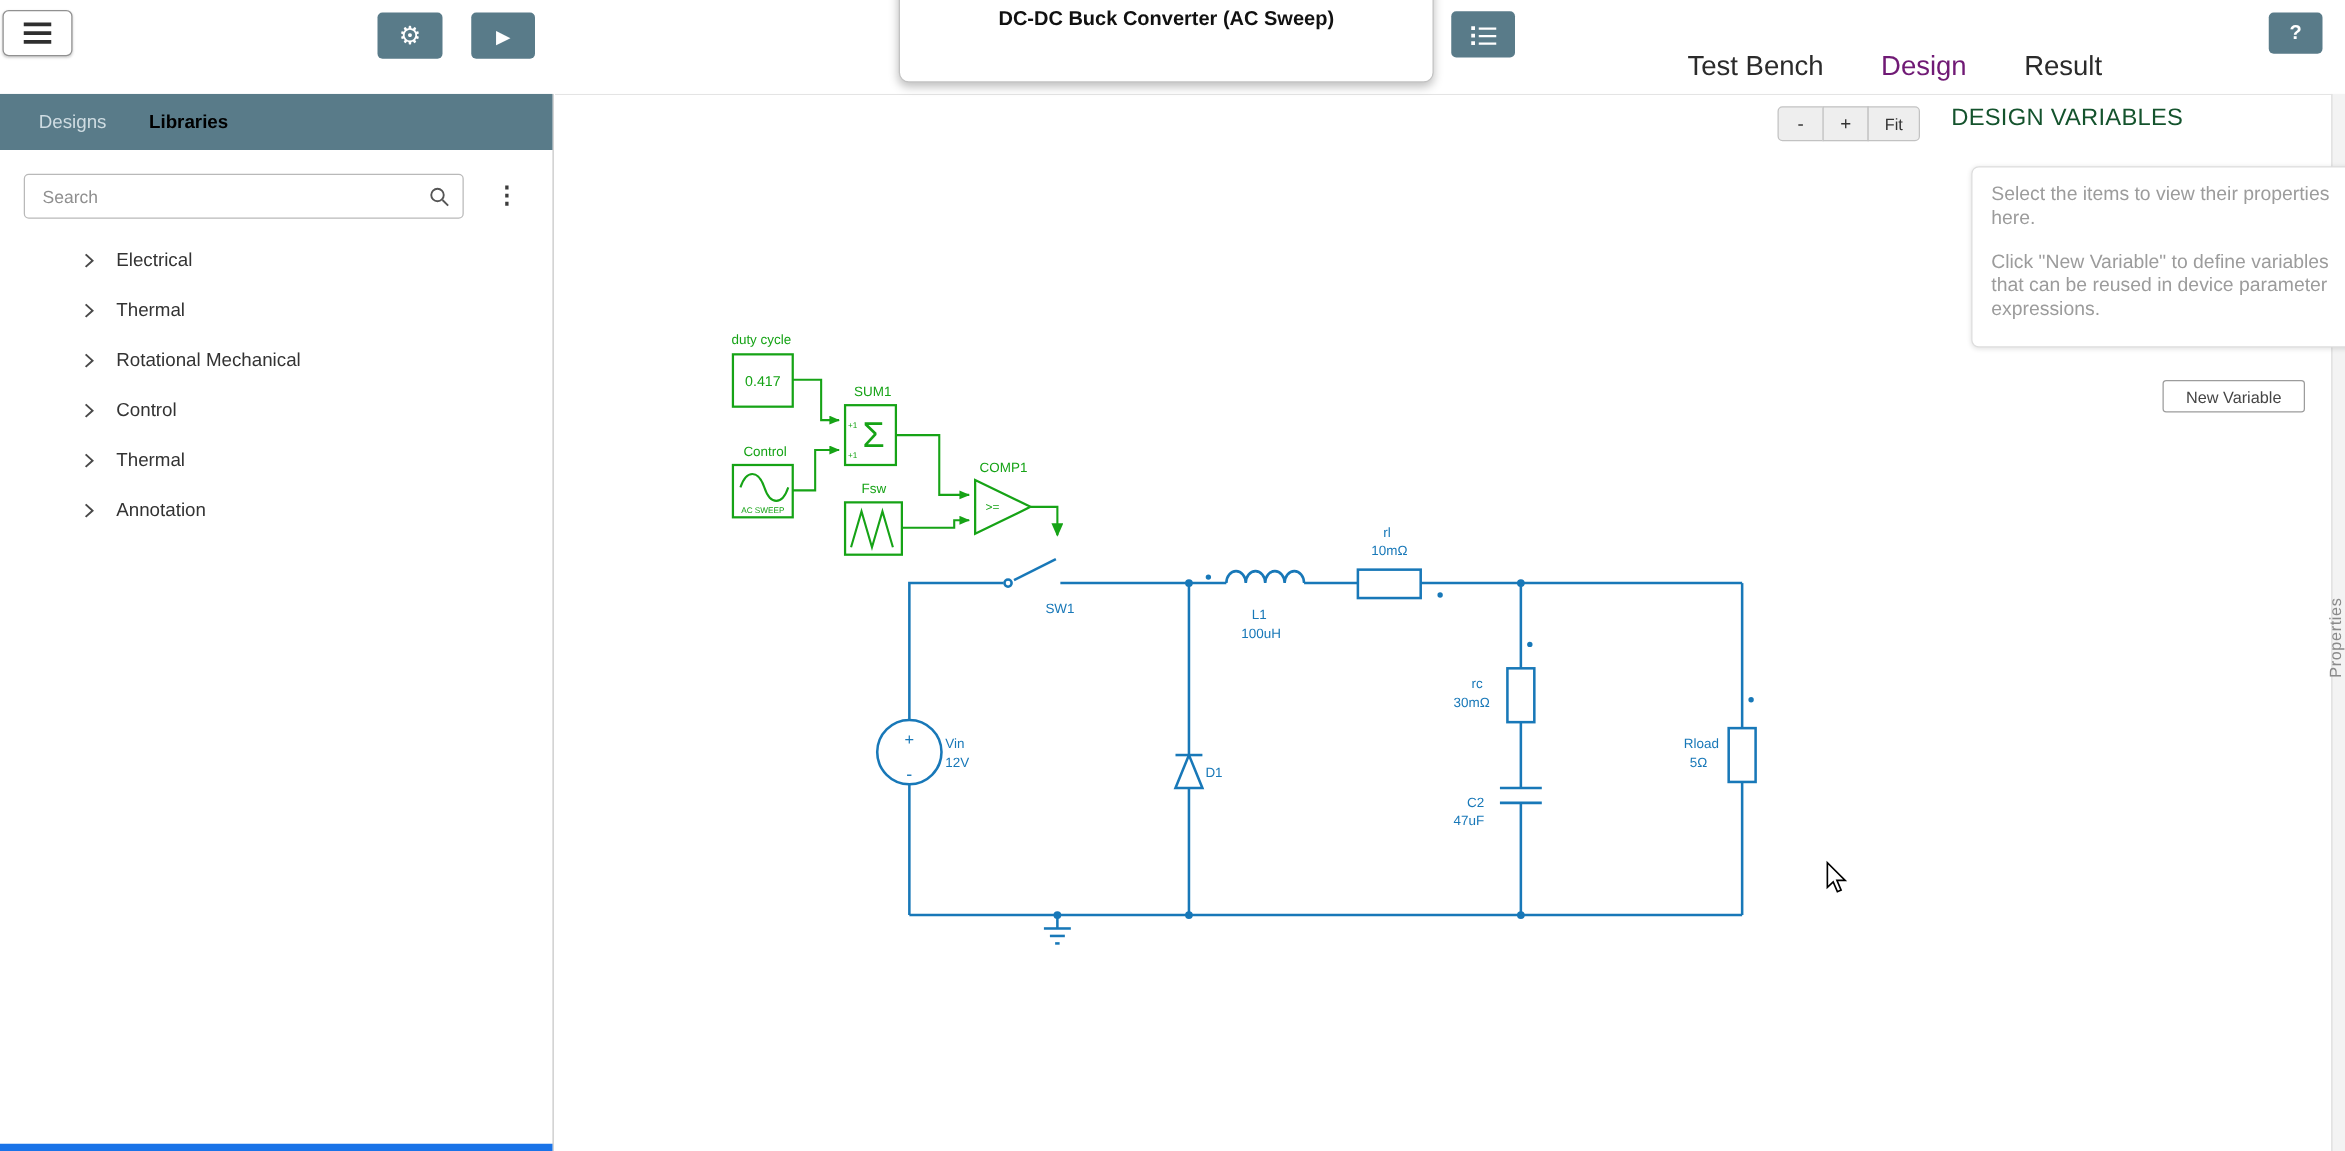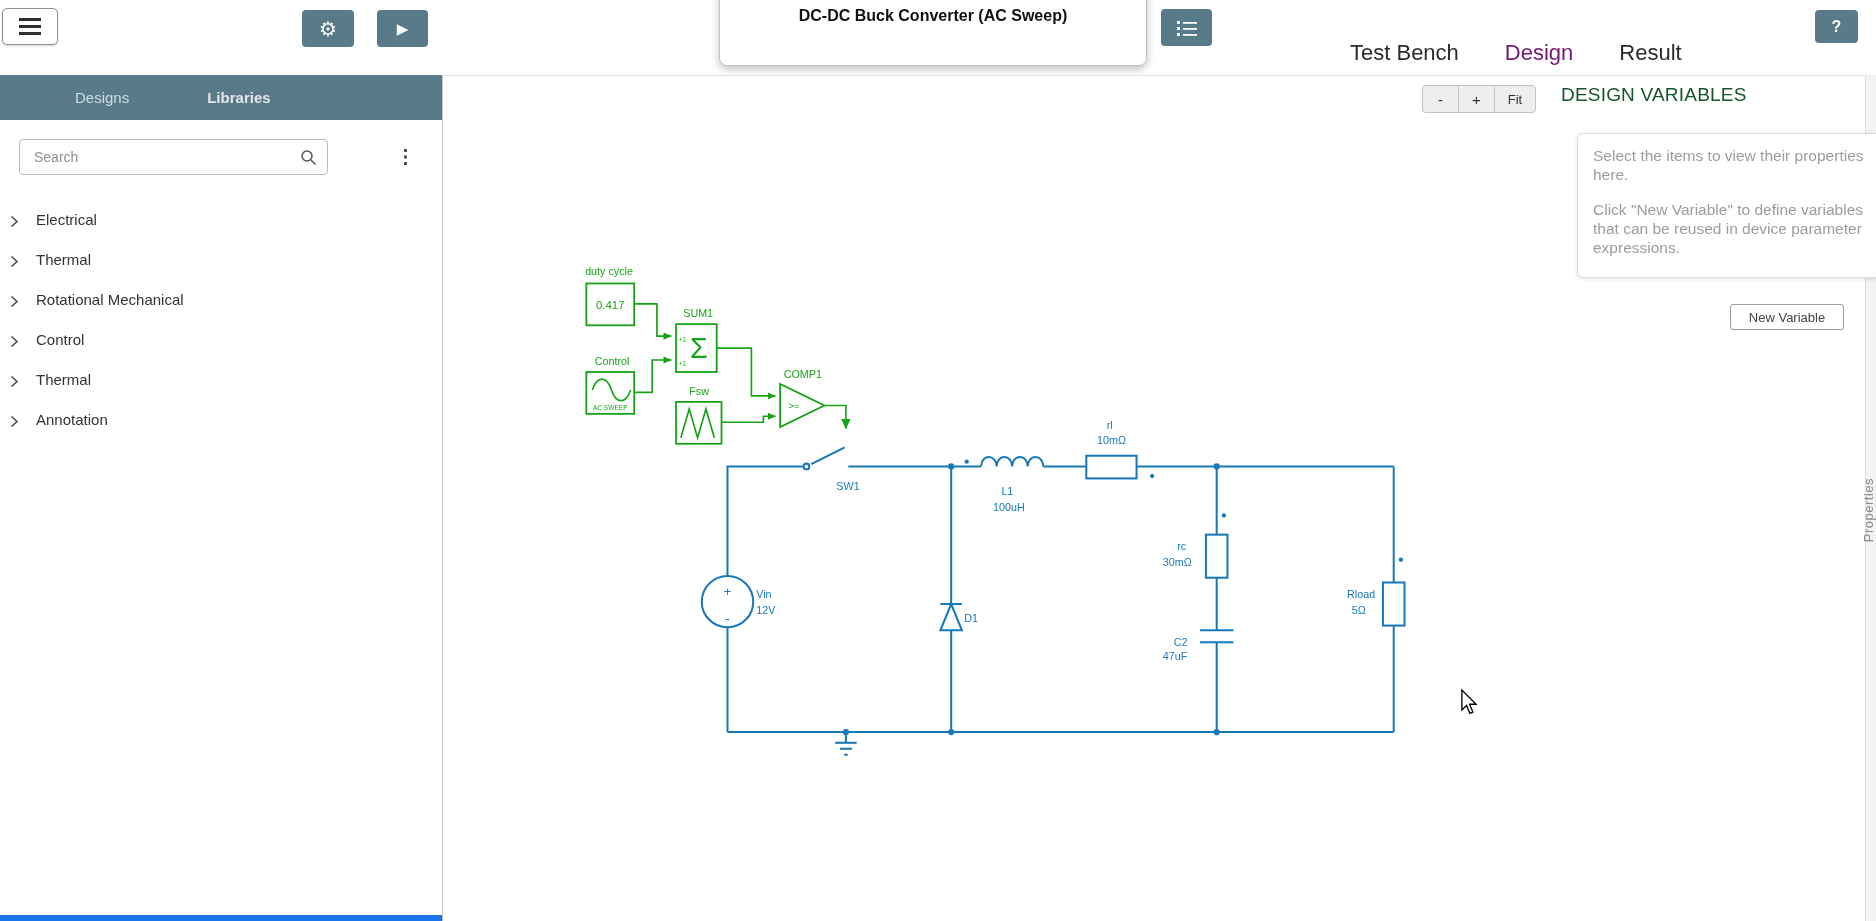--- a/index.html
+++ b/index.html
@@ -26,31 +26,31 @@
     z-index:20; display:flex; justify-content:center; cursor:pointer; }
   .title-text { margin-top:22px; font-size:16px; font-weight:700; color:#111; }
   .top-tabs { position:absolute; left:1350px; top:40px; display:flex; gap:46px; z-index:16; }
   .top-tab { font-size:22px; color:#2b2b2b; cursor:pointer; }
   .top-tab.active { color:#701a75; }
 
   
   .sidebar { position:absolute; left:0; top:75px; width:443px; height:846px; background:#fff;
     border-right:1px solid #c6c6c6; z-index:10; }
   .sb-header { height:45px; background:#597b89; display:flex; align-items:center; padding-left:31px; gap:34px; }
-  .sb-tab { font-size:15px; color:#cfdce2; cursor:pointer;margin-left:44px; }
-  .sb-tab.active { color:#e5e5e5; font-weight:700; }
-  .search-box { position:absolute; left:19px; top:64px; width:309px; height:36px;
+  .sb-tab { font-size:15px; color:#cfdce2; cursor:pointer; }
+  .sb-tab.active { color:#000000; font-weight:700; }
+  .search-box { position:absolute; left:19px; top:64px; width:352px; height:36px;
     border:1px solid #b9b9b9; border-radius:4px; background:#fff; display:flex; align-items:center; }
   .search-input { border:none; outline:none; flex:1; margin-left:12px; font-size:14px; color:#333; background:transparent; }
   .search-input::placeholder { color:#8f8f8f; }
   .search-icon { margin-right:10px; flex:0 0 auto; }
   .kebab { position:absolute; left:396px; top:67px; font-size:19px; font-weight:700; color:#3c3c3c;
     width:16px; text-align:center; cursor:pointer; line-height:30px; }
   .tree { position:absolute; left:0; top:113px; width:100%; }
-  .tree-item { height:40px; display:flex; align-items:flex-end; padding-left:10px; cursor:pointer; }
+  .tree-item { height:40px; display:flex; align-items:center; padding-left:23px; cursor:pointer;margin-left:44px; }
   .tree-label { margin-left:17px; font-size:15px; color:#333; }
   .sb-bottom { position:absolute; left:0; bottom:0; width:442px; height:6px; background:#1a73e8; }
 
   
   .canvas { position:absolute; left:444px; top:75px; width:1432px; height:846px; background:#fff;
     border-top:1px solid #e4e4e4; z-index:1; }
   .zoom-ctl { position:absolute; left:1422px; top:85px; display:flex; z-index:12; }
   .zoom-ctl button { width:37px; height:28px; background:#eee; border:1px solid #c2c2c2; color:#333;
     font-size:15px; margin-left:-1px; cursor:pointer; padding:0; font-family:"Liberation Sans",sans-serif; }
   .zoom-ctl button:first-child { border-radius:4px 0 0 4px; margin-left:0; }

